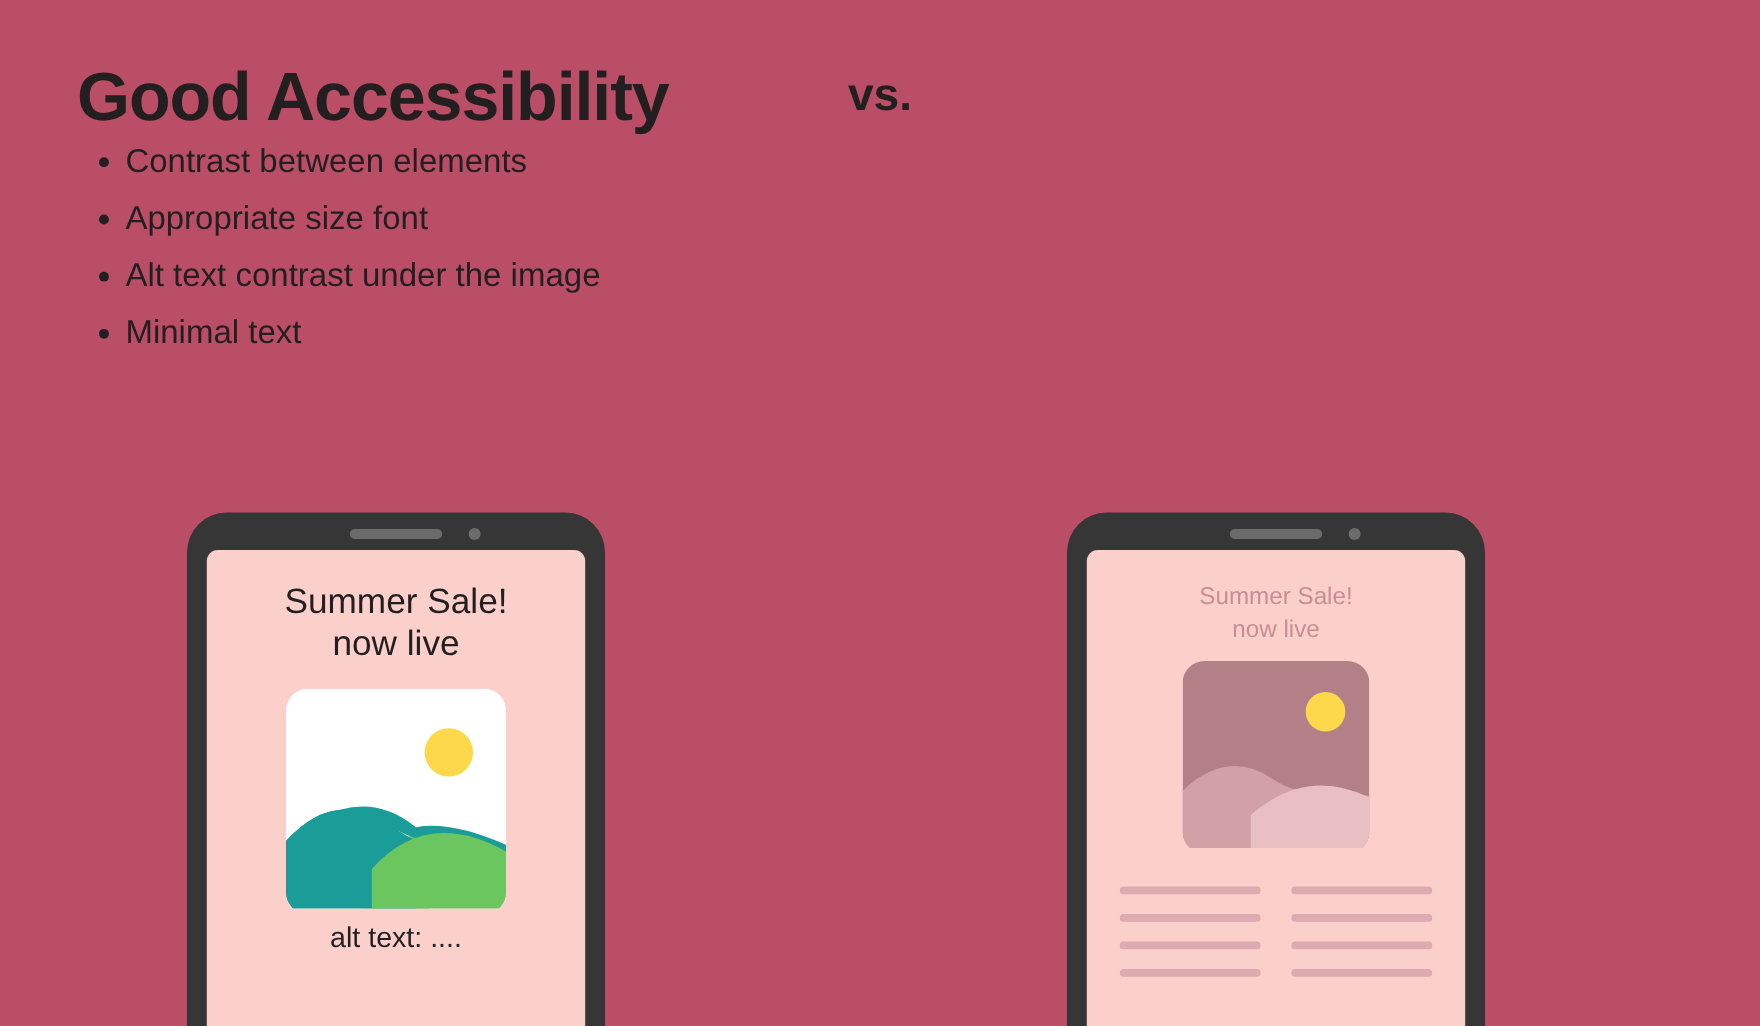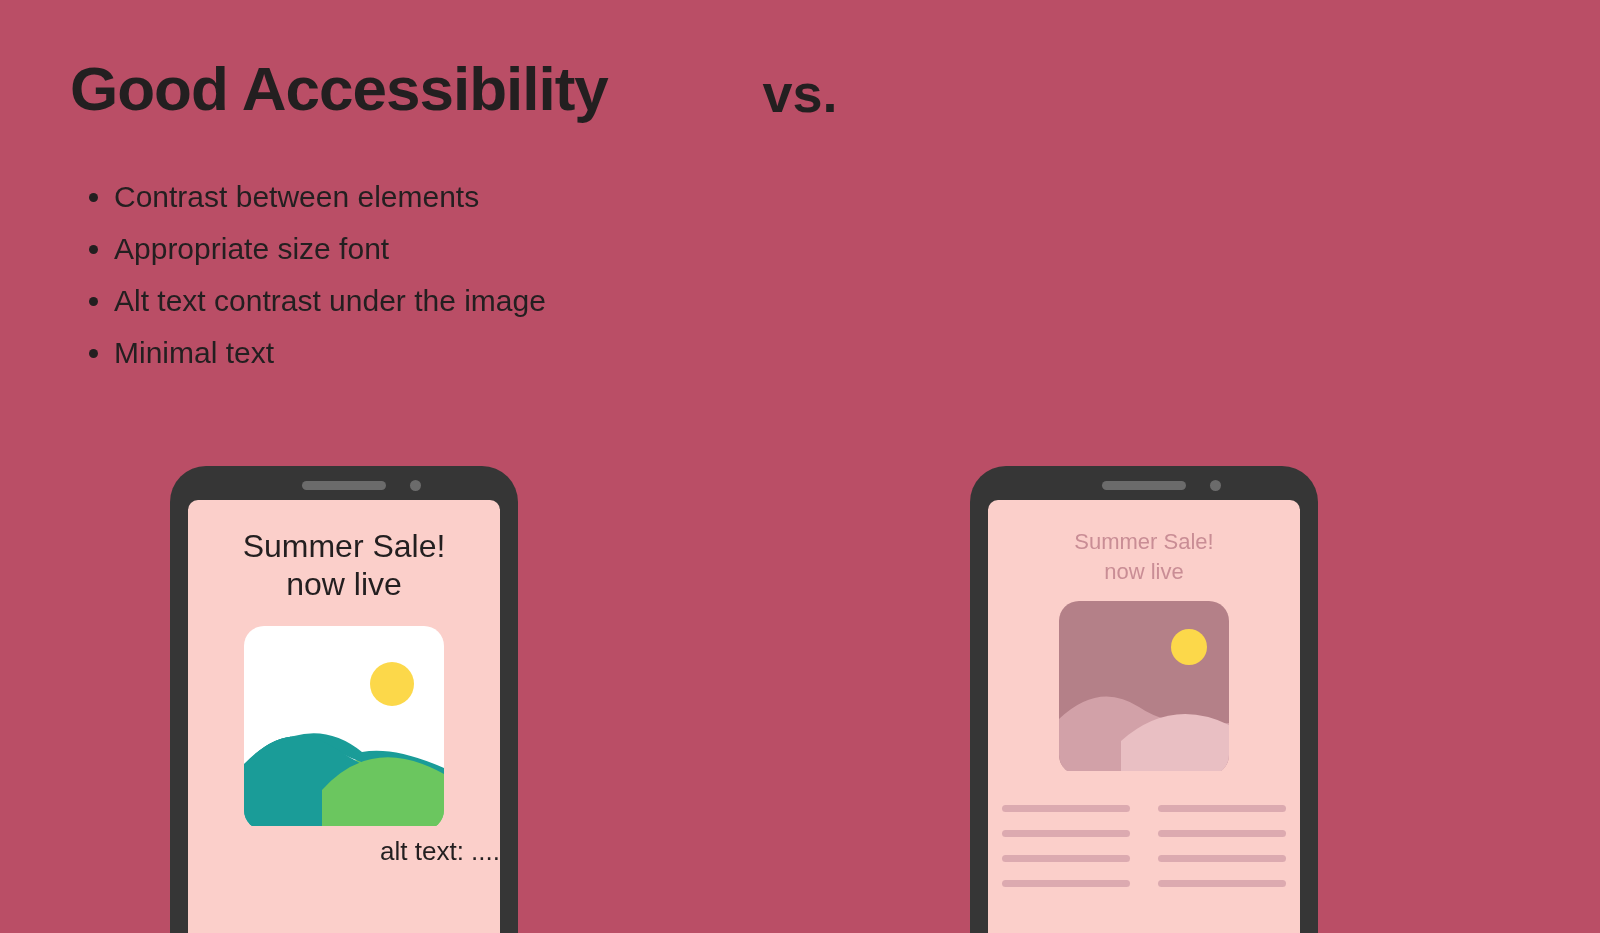--- a/index.html
+++ b/index.html
@@ -25,43 +25,42 @@
     flex-direction: column;
   }
   h1.title {
     font-size: 62px;
     font-weight: 800;
     color: #231f20;
     letter-spacing: -1px;
     line-height: 1.1;
   }
   .bullets {
-    margin-top: 50px;
     margin-left: 44px;
     list-style: disc;
     color: #231f20;
     font-size: 30px;
     line-height: 1.6;
     font-weight: 500;
   }
   .bullets li { margin-bottom: 4px; }
   .vs {
     position: absolute;
     top: 62px;
     left: 50%;
     transform: translateX(-50%);
-    font-size: 54px;
+    font-size: 42px;
     font-weight: 800;
     color: #231f20;
   }
   
   .phone {
     position: absolute;
     bottom: 0;
-    width: 348px;
+    width: 380px;
     background: #363636;
     border-radius: 36px 36px 0 0;
     padding: 34px 18px 0 18px;
     overflow: hidden;
   }
   .phone-left { left: 170px; height: 467px; }
   .phone-right { left: 970px; height: 467px; }
   .speaker {
     position: absolute;
     top: 15px;
@@ -100,21 +99,20 @@
     margin: 22px auto 0 auto;
     width: 200px;
     border-radius: 20px;
     overflow: hidden;
   }
   .alt-text {
     font-size: 26px;
     color: #231f20;
     margin-top: 6px;
     font-weight: 500;
-    text-align: right;
   }
   
   .bad-head {
     font-size: 22px;
     color: #c98d95;
     line-height: 1.25;
     font-weight: 500;
     margin-bottom: 16px;
   }
   .lines-wrap {

